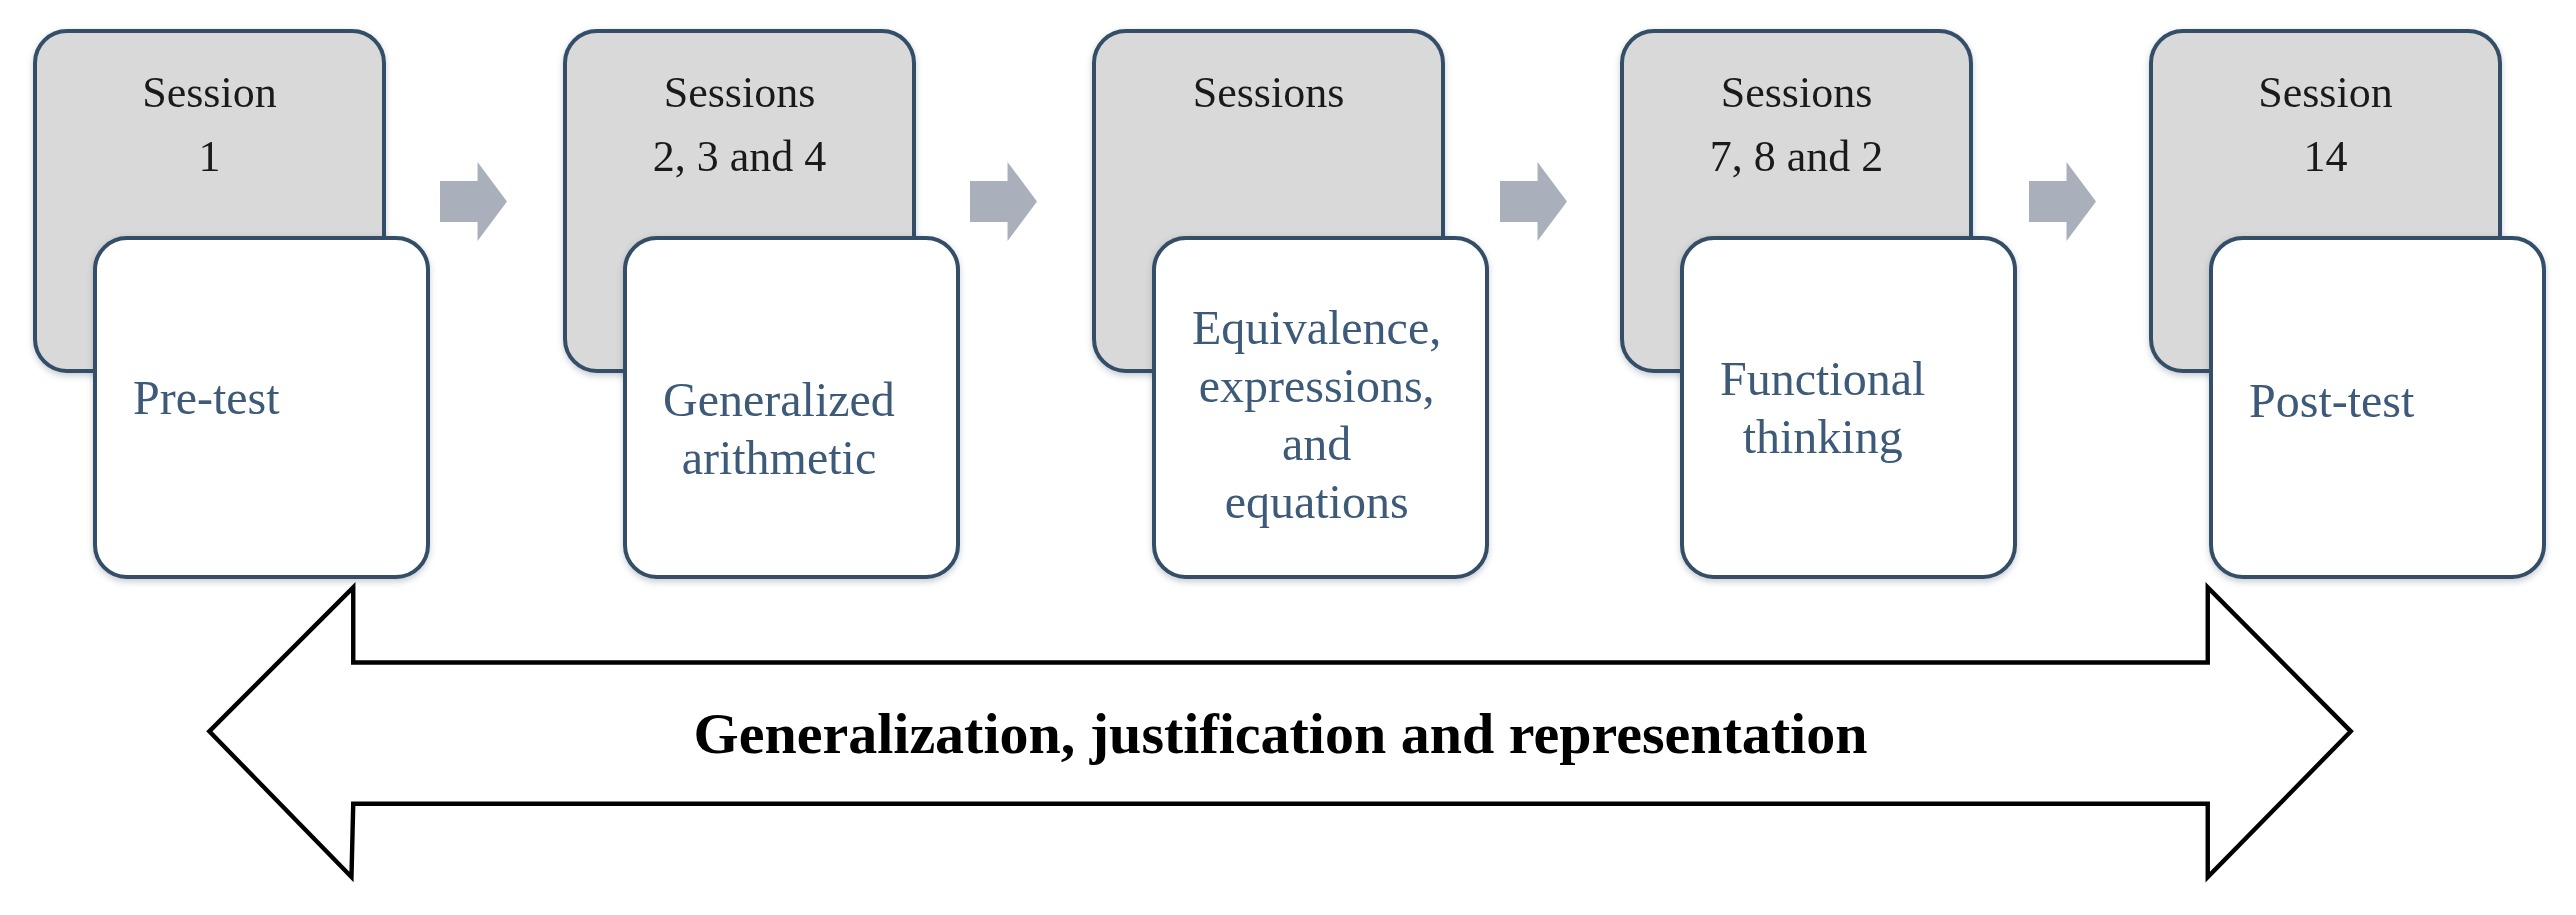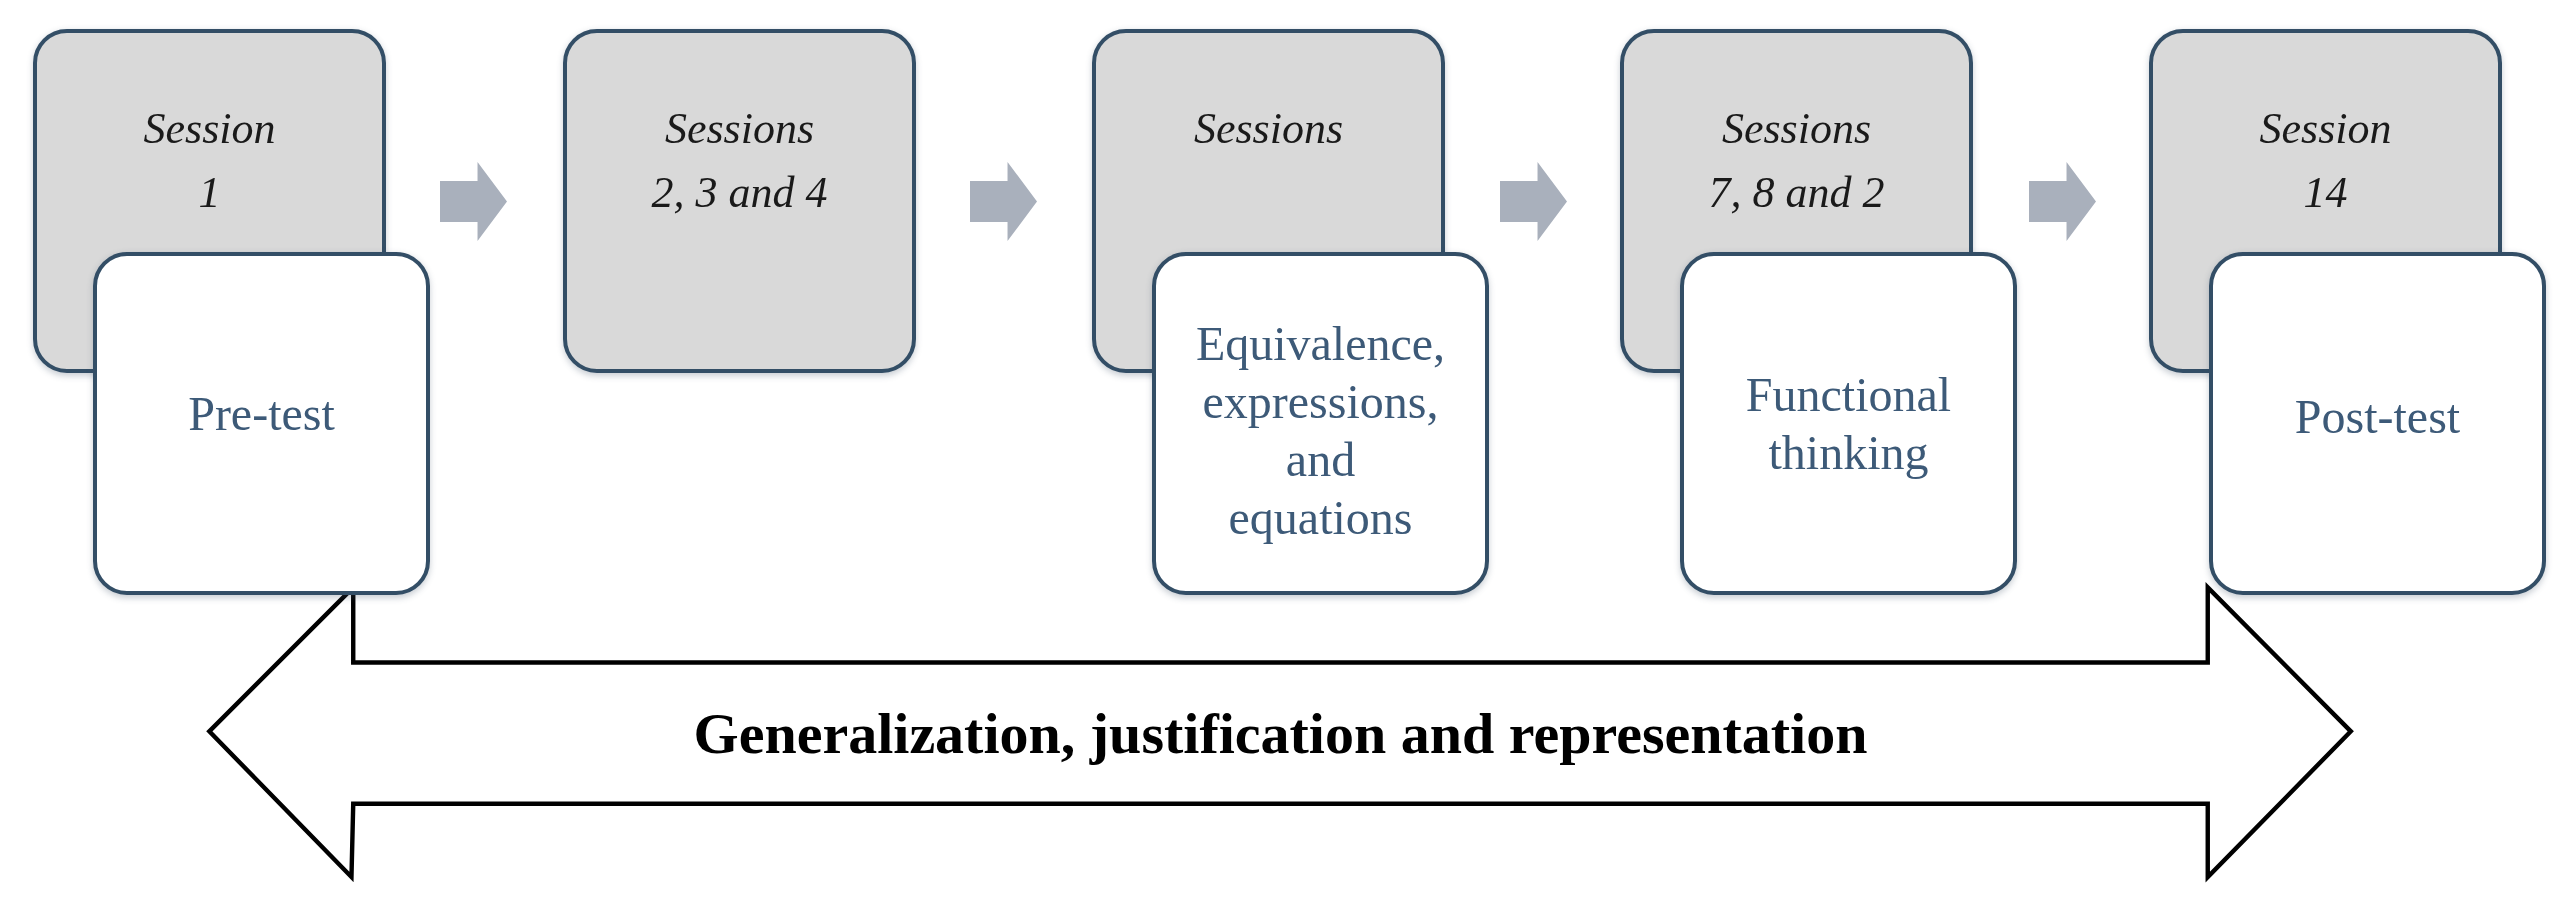--- a/index.html
+++ b/index.html
@@ -34,42 +34,42 @@
     top:29px;
     width:353px;
     height:344px;
     background:var(--session-card-fill);
     border:4.4px solid var(--card-border);
     border-radius:34px;
     box-sizing:border-box;
     box-shadow:0 2.6px 6.2px rgba(60,80,100,0.28);
   }
   .session-label{
-    padding-top:64px;
+    padding-top:28px;
     text-align:center;
     font-size:44px;
     line-height:64px;
     color:var(--session-text);
-    font-style:italic;
   }
   .session-label span{display:block;}
   .front-card{
     position:absolute;
     left:60px;
-    top:252px;
+    top:236px;
     width:337px;
     height:343px;
     background:var(--topic-card-fill);
     border:4.4px solid var(--card-border);
     border-radius:34px;
     box-sizing:border-box;
     box-shadow:0 2.6px 6.2px rgba(60,80,100,0.28);
     display:flex;
     align-items:center;
-    justify-content:center;
+    justify-content:flex-start;
+    padding-left:36px;
   }
   .topic-label{
     text-align:center;
     font-size:48px;
     line-height:58px;
     color:var(--topic-text);
   }
   .topic-label span{display:block;}
   .stage-1 .topic-label{transform:translateY(-26.5px);margin-top:32px;}
   .stage-2 .topic-label{transform:translateY(21px);}
@@ -135,20 +135,26 @@
 
   <div class="connector" style="left:440px"></div>
 
   <div class="stage stage-2" style="left:563px">
     <div class="back-card">
       <div class="session-label">
         <span>Sessions</span>
         <span>2, 3 and 4</span>
       </div>
     </div>
+    <div class="front-card">
+      <div class="topic-label">
+        <span>Generalized</span>
+        <span>arithmetic</span>
+      </div>
+    </div>
   </div>
 
   <div class="connector" style="left:970px"></div>
 
   <div class="stage stage-3" style="left:1092px">
     <div class="back-card">
       <div class="session-label">
         <span>Sessions</span>
       </div>
     </div>

